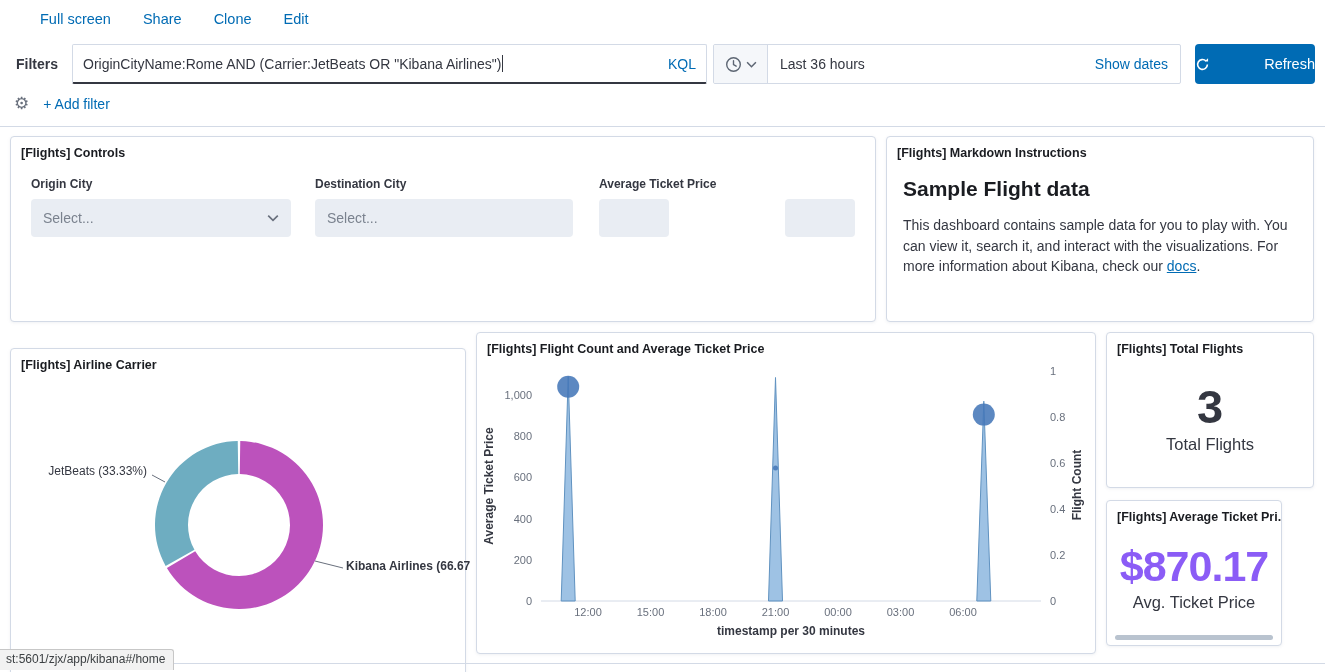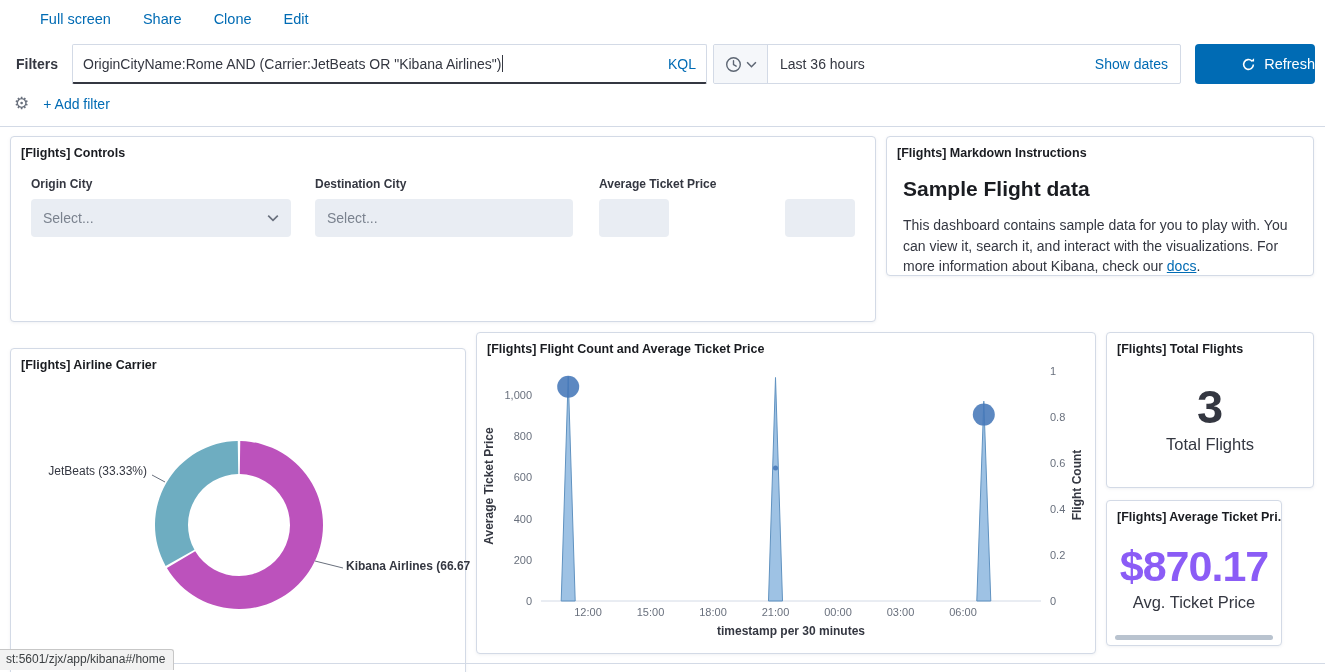--- a/index.html
+++ b/index.html
@@ -16,32 +16,32 @@
   .query-row { position:absolute; top:44px; left:8px; right:10px; height:40px; display:flex; align-items:center; }
   .filters-label { font-weight:700; font-size:14px; color:#343741; padding:0 14px 0 8px; cursor:pointer; }
   .query-box { flex:1; height:40px; background:#fff; border:1px solid #d3dae6; border-bottom:2px solid #343741; border-radius:2px; display:flex; align-items:center; padding:0 10px; cursor:text; }
   .query-text { font-size:14px; color:#343741; white-space:nowrap; overflow:hidden; }
   .caret { display:inline-block; width:1px; height:17px; background:#343741; margin-left:1px; vertical-align:text-bottom; }
   .kql { margin-left:auto; color:#006bb4; font-size:14px; padding-left:12px; cursor:pointer; }
   .time-box { width:468px; height:40px; border:1px solid #d3dae6; border-radius:2px; margin-left:6px; display:flex; align-items:center; background:#fff; }
   .clock-seg { width:54px; height:100%; background:#f5f7fa; border-right:1px solid #d3dae6; display:flex; align-items:center; justify-content:center; gap:4px; border-radius:2px 0 0 2px; cursor:pointer; }
   .time-text { margin-left:12px; font-size:14px; color:#343741; cursor:pointer; }
   .show-dates { margin-left:auto; margin-right:12px; font-size:14px; }
-  .refresh-btn { width:120px; height:40px; margin-left:14px; background:#006bb4; color:#fff; border:none; border-radius:4px; font-size:14.5px; font-weight:500; font-family:inherit; display:flex; align-items:center; justify-content:flex-end; gap:8px; cursor:pointer; }
+  .refresh-btn { width:120px; height:40px; margin-left:14px; background:#006bb4; color:#fff; border:none; border-radius:4px; font-size:14.5px; font-weight:500; font-family:inherit; display:flex; align-items:center; justify-content:space-between; gap:8px; cursor:pointer; }
 
   
   .filter-row { position:absolute; top:95px; left:14px; display:flex; align-items:center; gap:14px; }
   .gear { font-size:17px; color:#69707d; cursor:pointer; line-height:1; }
   .header-divider { position:absolute; top:126px; left:0; right:0; border-top:1px solid #d3dae6; }
 
   
   .panel { position:absolute; background:#fff; border:1px solid #d3dae6; border-radius:4px; box-shadow:0 1px 3px rgba(152,162,179,0.15); }
   .panel-title { font-size:12.5px; font-weight:700; color:#1a1c21; padding:9px 10px 0 10px; white-space:nowrap; overflow:hidden; }
   #panel-controls { left:10px; top:136px; width:866px; height:186px; }
-  #panel-markdown { left:886px; top:136px; width:428px; height:140px; }
+  #panel-markdown { left:886px; top:136px; width:428px; height:186px; }
   #panel-pie      { left:10px;  top:332px; width:456px; height:332px;margin-top:16px; }
   #panel-ts       { left:476px; top:332px; width:620px; height:322px; }
   #panel-total    { left:1106px; top:332px; width:208px; height:156px; }
   #panel-avg      { left:1106px; top:500px; width:176px; height:146px; }
 
   
   .ctl { position:absolute; }
   .ctl-label { font-size:12px; font-weight:700; color:#343741; margin-bottom:8px; }
   .select { background:#e9edf3; border-radius:4px; height:38px; display:flex; align-items:center; justify-content:space-between; padding:0 12px; color:#7a828e; font-size:14px; cursor:pointer; }
   .num-input { background:#e9edf3; border-radius:4px; height:38px; width:70px; cursor:text; }

